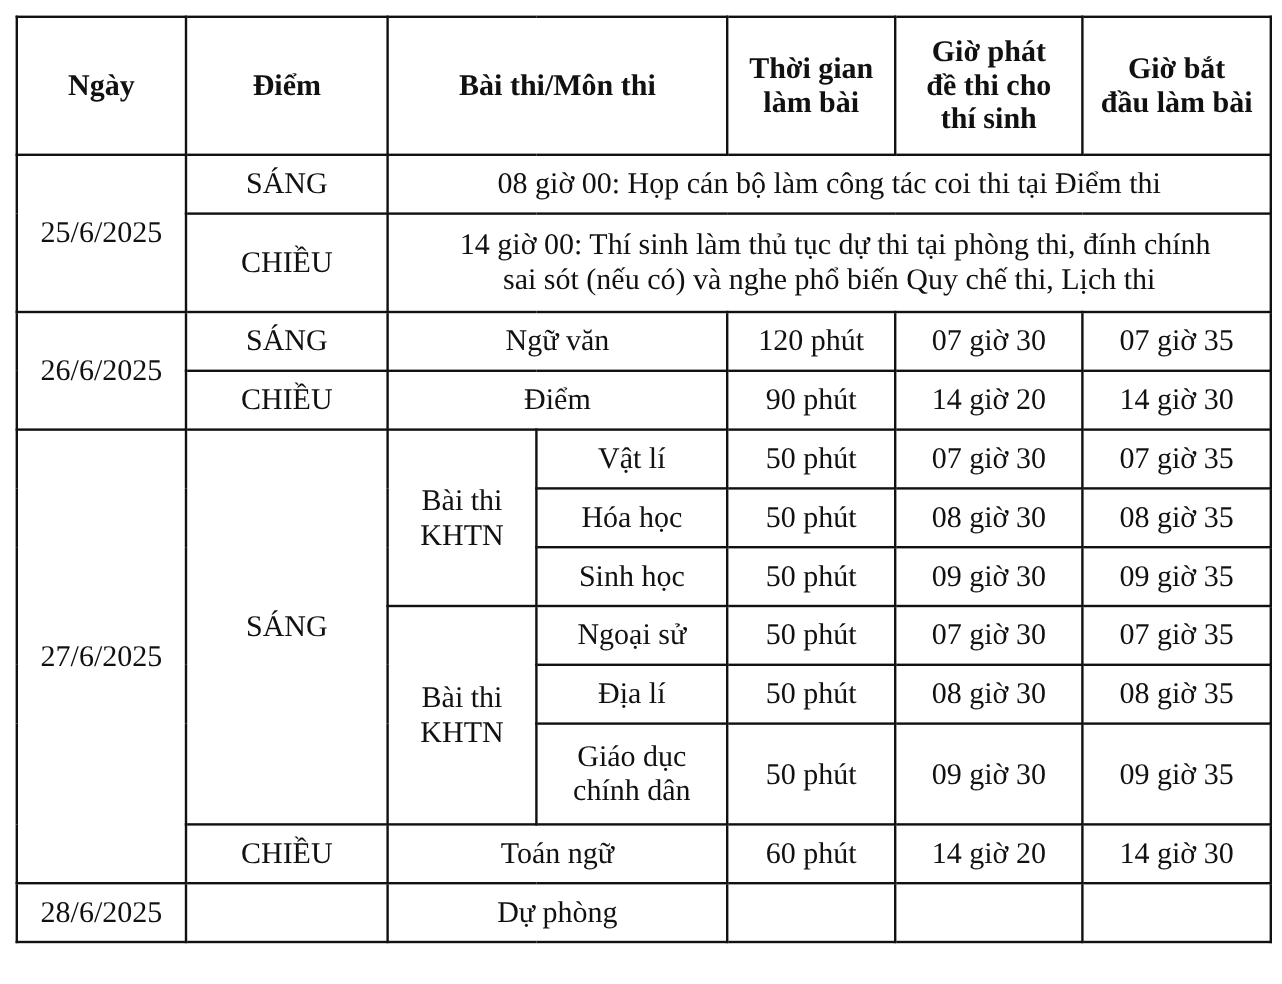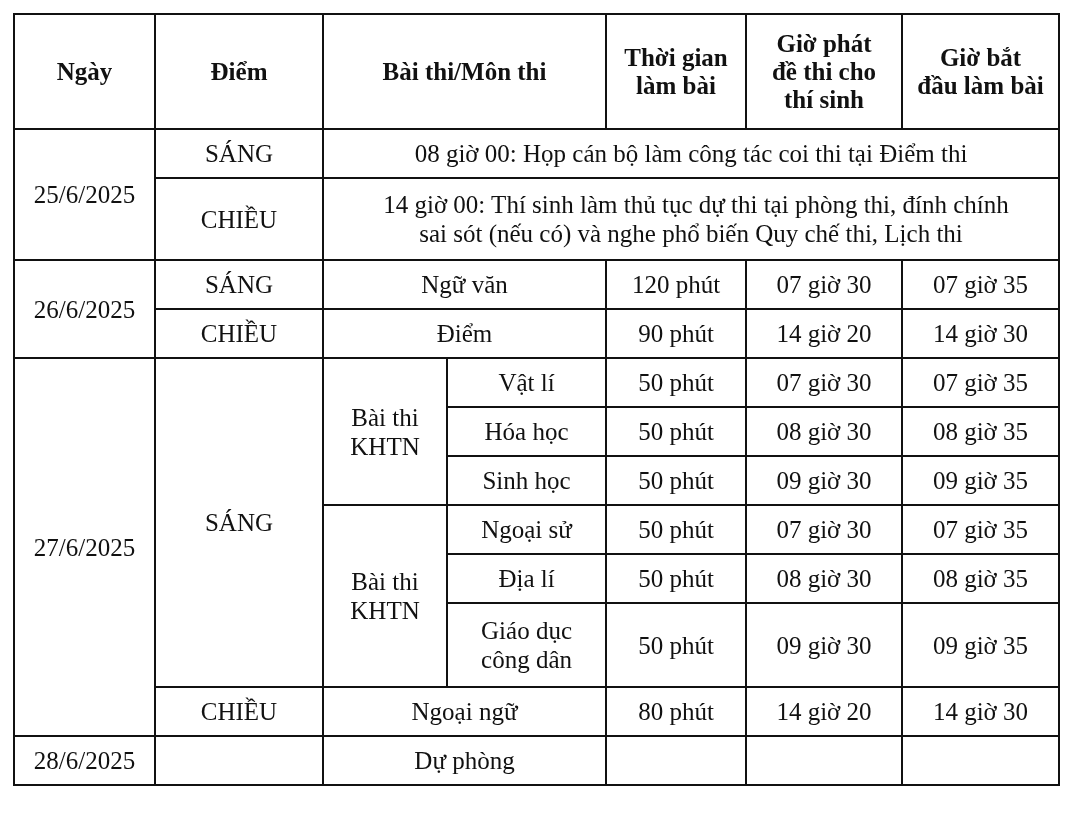--- a/index.html
+++ b/index.html
@@ -151,30 +151,30 @@
   </tr>
   <tr class="r51">
     <td>Địa lí</td>
     <td>50 phút</td>
     <td class="bold">08 giờ 30</td>
     <td class="bold">08 giờ 35</td>
   </tr>
   <tr class="r86">
     <td>
       <span class="wrap-line">Giáo dục</span>
-      <span class="wrap-line">công dân</span>
+      <span class="wrap-line">chính dân</span>
     </td>
     <td>50 phút</td>
     <td class="bold">09 giờ 30</td>
     <td class="bold">09 giờ 35</td>
   </tr>
   <tr class="r51">
     <td>CHIỀU</td>
-    <td colspan="2">Ngoại ngữ</td>
-    <td>80 phút</td>
+    <td colspan="2">Toán ngữ</td>
+    <td>60 phút</td>
     <td class="bold">14 giờ 20</td>
     <td class="bold">14 giờ 30</td>
   </tr>
 
   <tr class="r51">
     <td>28/6/2025</td>
     <td></td>
     <td colspan="2">Dự phòng</td>
     <td></td>
     <td class="bold"></td>

